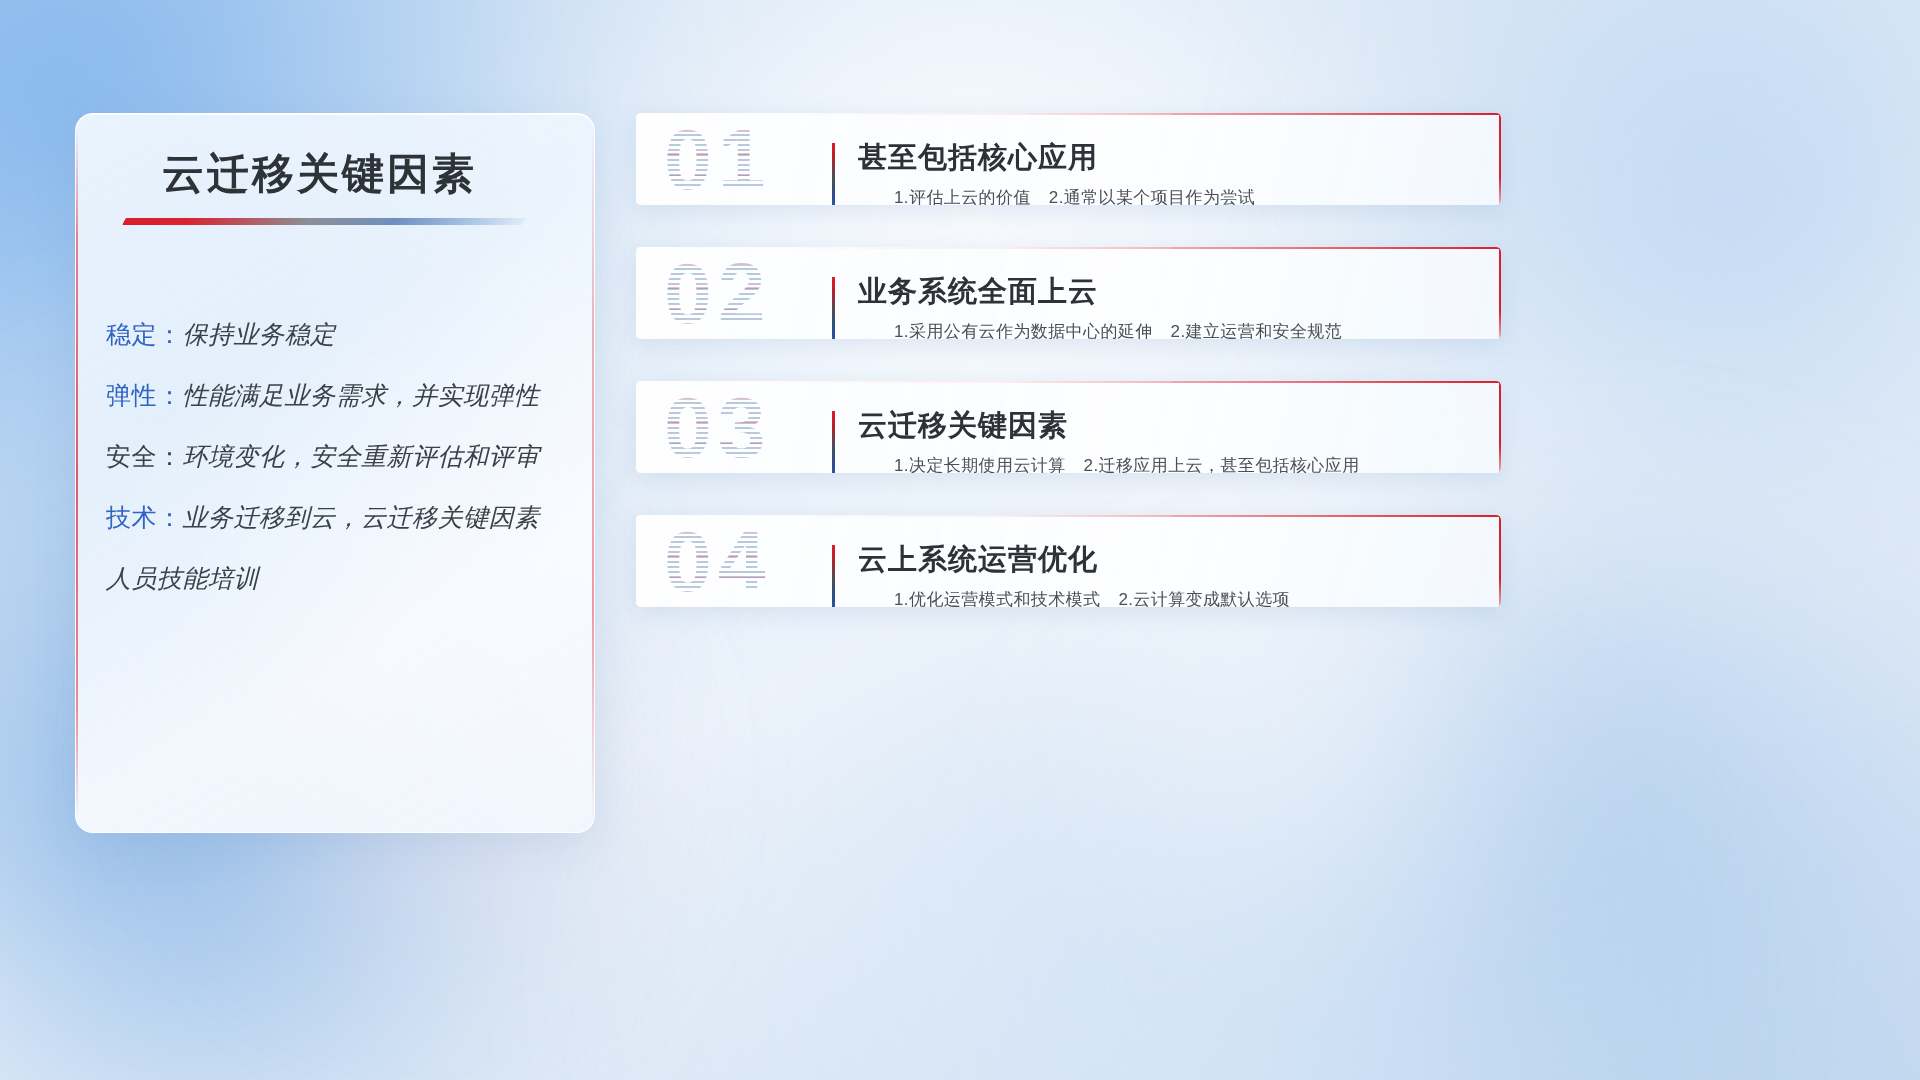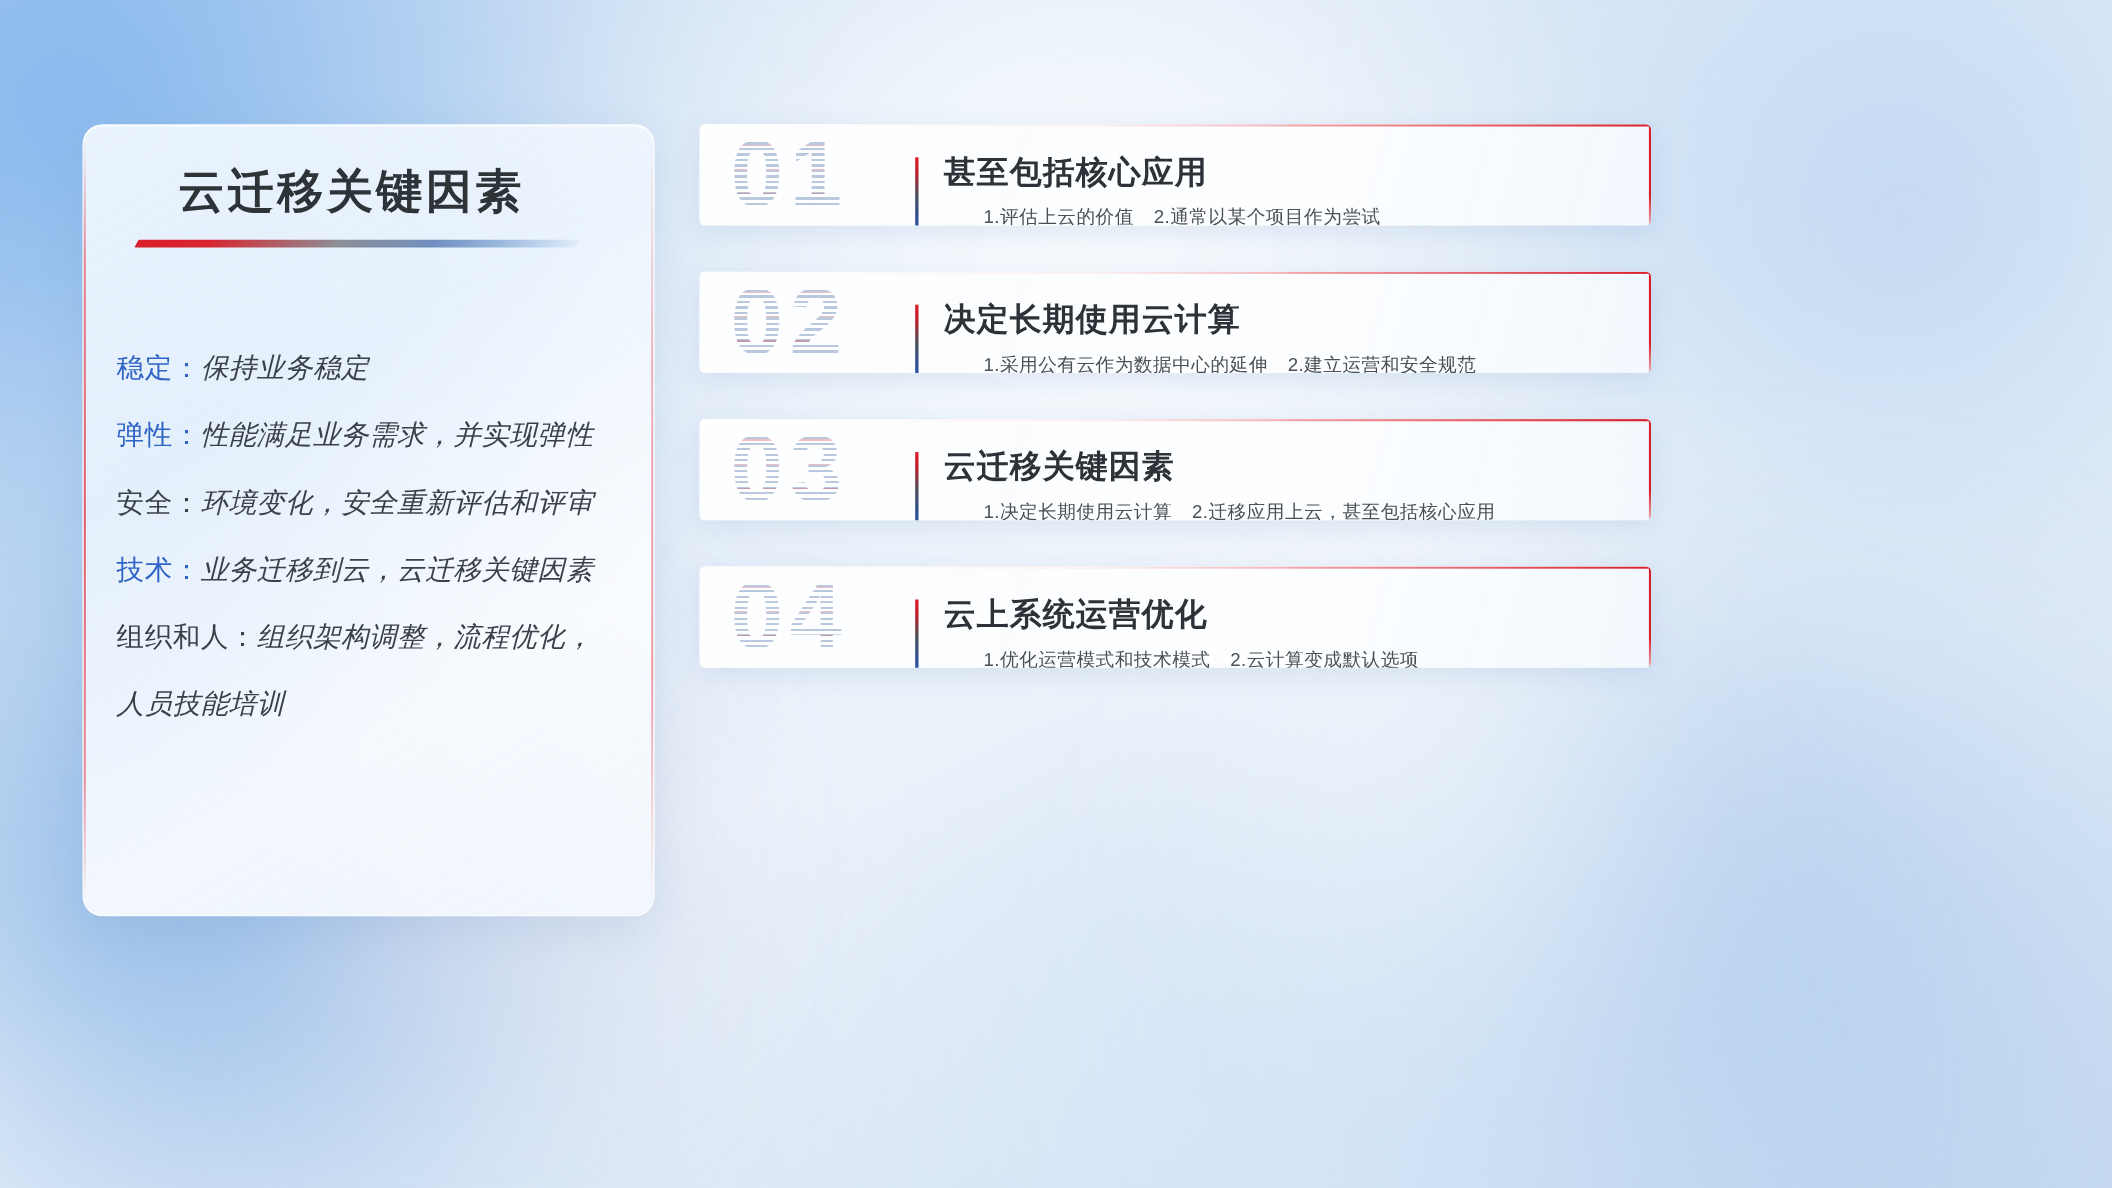--- a/index.html
+++ b/index.html
@@ -173,24 +173,20 @@
       </div>
       <div class="factor-row">
         <span class="factor-label dark">安全：</span>
         <span class="factor-text">环境变化，安全重新评估和评审</span>
       </div>
       <div class="factor-row">
         <span class="factor-label blue">技术：</span>
         <span class="factor-text">业务迁移到云，云迁移关键因素</span>
       </div>
       <div class="factor-row">
-        <span class="factor-label dark">组织和人：</span>
-        <span class="factor-text">组织架构调整，流程优化，</span>
-      </div>
-      <div class="factor-row">
         <span class="factor-label dark"></span>
         <span class="factor-text">人员技能培训</span>
       </div>
     </div>
 </section>
 
 <section id="stage-list">
     <article class="stage-card">
       <div class="stage-inner-sheen"></div>
       <div class="stage-number">01</div>
@@ -200,21 +196,21 @@
         <div class="stage-title">甚至包括核心应用</div>
         <div class="stage-desc"><span>1.评估上云的价值</span><span class="gap"></span><span>2.通常以某个项目作为尝试</span></div>
       </div>
     </article>
     <article class="stage-card">
       <div class="stage-inner-sheen"></div>
       <div class="stage-number">02</div>
       <div class="stage-number-tint">02</div>
       <div class="stage-divider"></div>
       <div class="stage-text">
-        <div class="stage-title">决定长期使用云计算</div>
+        <div class="stage-title">业务系统全面上云</div>
         <div class="stage-desc"><span>1.采用公有云作为数据中心的延伸</span><span class="gap"></span><span>2.建立运营和安全规范</span></div>
       </div>
     </article>
     <article class="stage-card">
       <div class="stage-inner-sheen"></div>
       <div class="stage-number">03</div>
       <div class="stage-number-tint">03</div>
       <div class="stage-divider"></div>
       <div class="stage-text">
         <div class="stage-title">云迁移关键因素</div>

